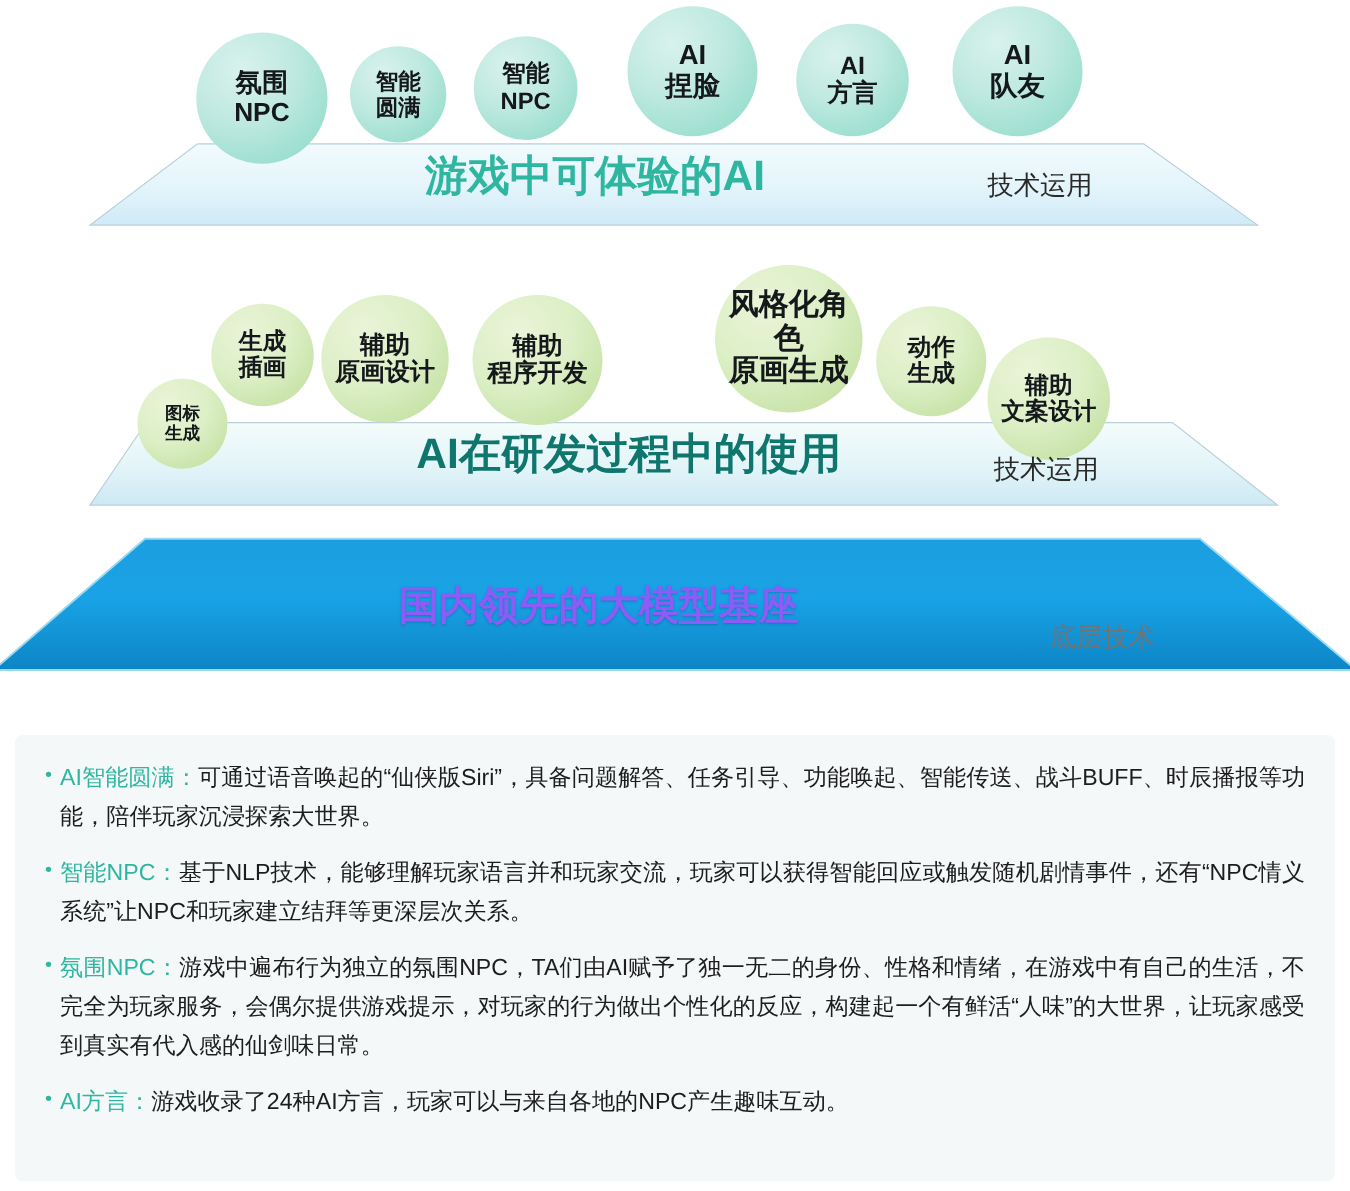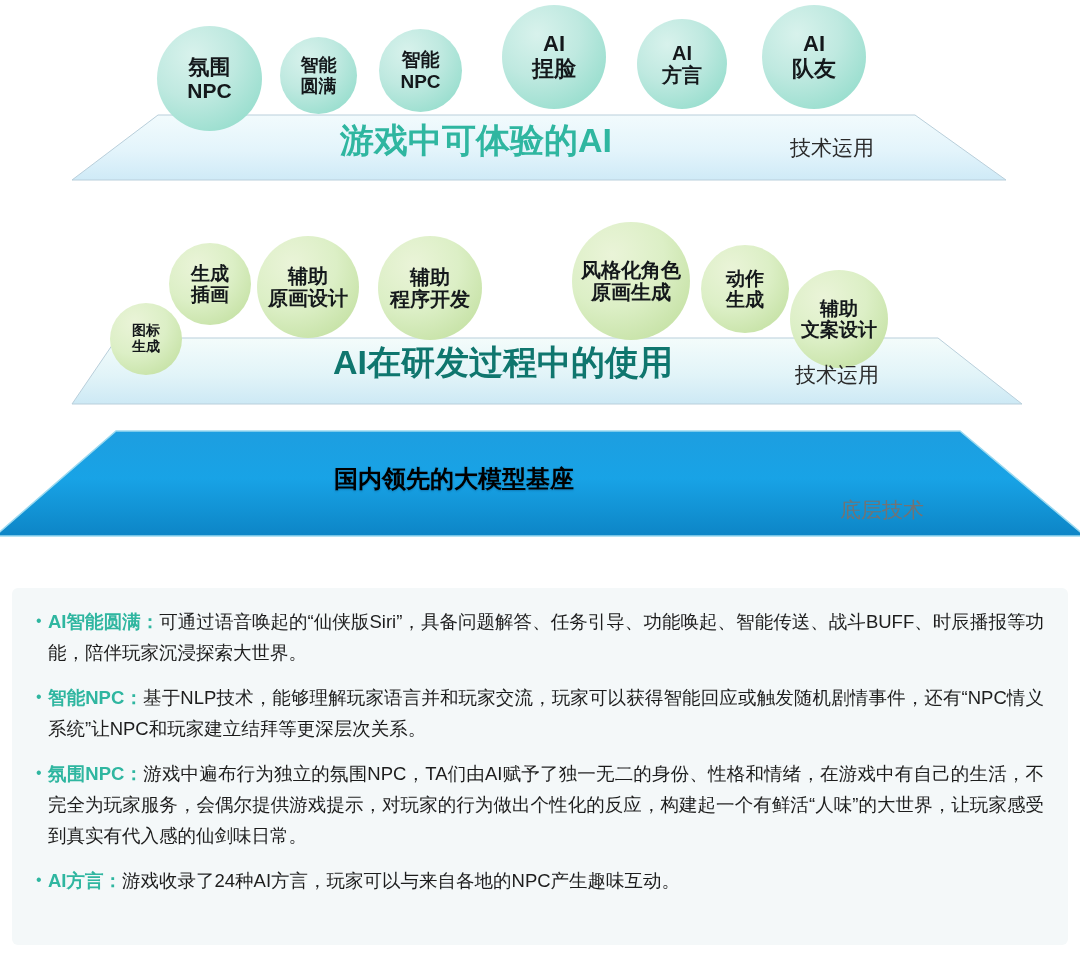--- a/index.html
+++ b/index.html
@@ -26,23 +26,23 @@
     left: 340px; top: 118px;
     font-size: 34px;
     color: #2fb6a0;
   }
   #title-tier2 {
     left: 333px; top: 340px;
     font-size: 34px;
     color: #0f766e;
   }
   #title-tier3 {
-    left: 334px; top: 463px;
-    font-size: 24px;
-    color: #000000;
+    left: 319px; top: 463px;
+    font-size: 32px;
+    color: #8b5cf6;
     text-shadow: 0 1px 2px rgba(0,60,110,.35);
   }
   .tier-caption {
     position: absolute;
     font-size: 21px;
     white-space: nowrap;
     color: #2a2a2a;
     text-align: right;
   }
   #cap-tier1 { left: 790px; top: 134px; }
@@ -96,21 +96,21 @@
   }
   .note-body {
     flex: 1 1 auto;
     font-size: 18.5px;
     line-height: 31px;
     color: #1d1d1d;
     text-align: justify;
   }
   .note-term {
     color: #2fb6a0;
-    font-weight: bold;
+    font-weight: normal;
   }
 </style>
 </head>
 <body>
 
 <div id="root">
 
   <div id="pyramid">
 
     <svg class="tier-svg" viewBox="0 0 1080 575">
@@ -176,21 +176,21 @@
       <span>插画</span>
     </div>
     <div class="bubble green" style="left:257px; top:236px; width:102px; height:102px; font-size:20px;">
       <span>辅助</span>
       <span>原画设计</span>
     </div>
     <div class="bubble green" style="left:378px; top:236px; width:104px; height:104px; font-size:20px;">
       <span>辅助</span>
       <span>程序开发</span>
     </div>
-    <div class="bubble green" style="left:572px; top:222px; width:118px; height:118px; font-size:20px;">
+    <div class="bubble green" style="left:572px; top:212px; width:118px; height:118px; font-size:24px;">
       <span>风格化角色</span>
       <span>原画生成</span>
     </div>
     <div class="bubble green" style="left:701px; top:245px; width:88px; height:88px; font-size:19px;">
       <span>动作</span>
       <span>生成</span>
     </div>
     <div class="bubble green" style="left:790px; top:270px; width:98px; height:98px; font-size:19px;">
       <span>辅助</span>
       <span>文案设计</span>

